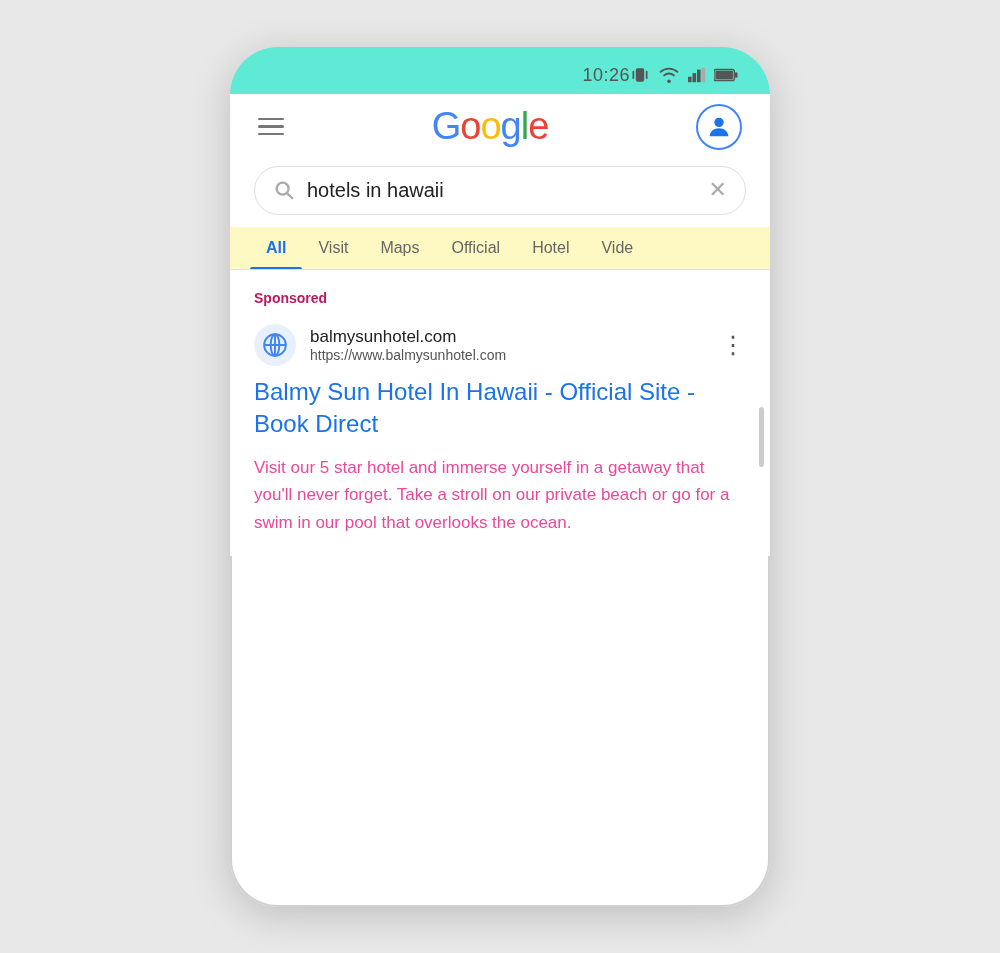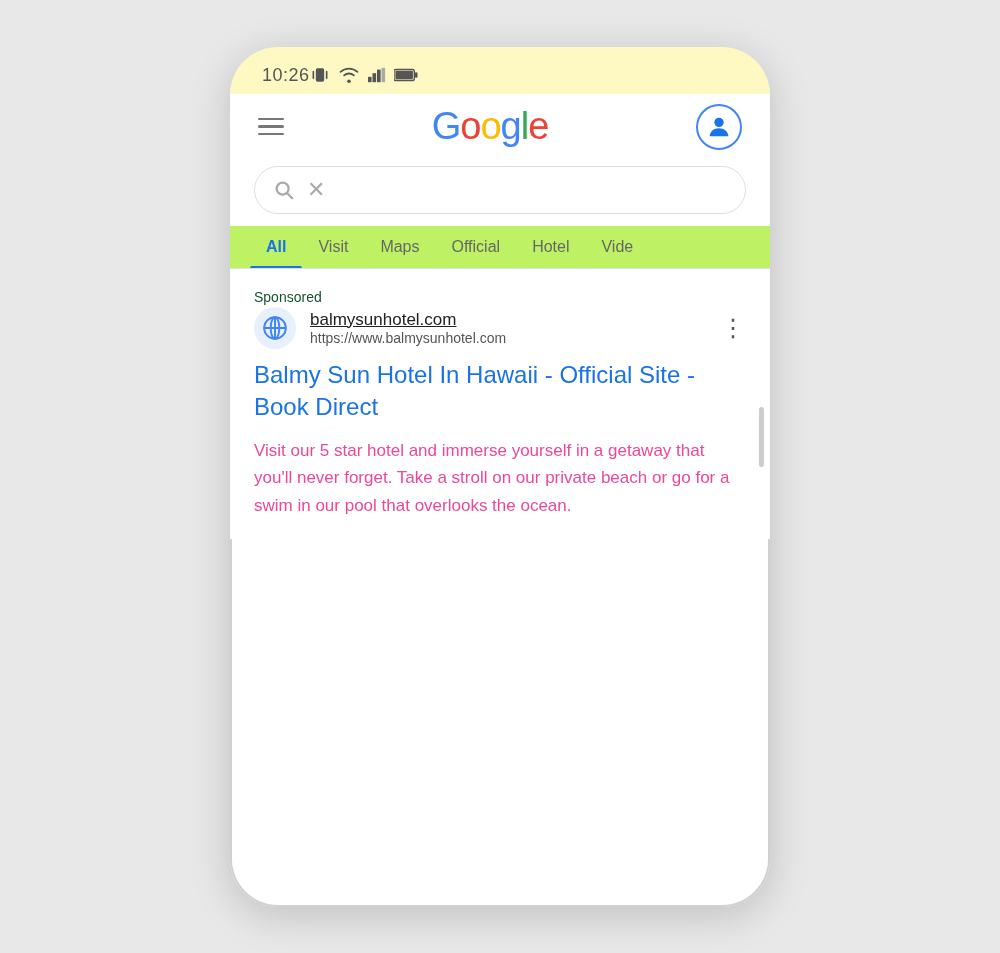--- a/index.html
+++ b/index.html
@@ -19,24 +19,24 @@
       border-radius: 48px;
       box-shadow: 0 8px 40px rgba(0,0,0,0.18), inset 0 0 0 2px #d0d0d0;
       overflow: hidden;
       position: relative;
       padding: 0;
     }
 
     
     .status-bar {
       display: flex;
-      justify-content: flex-start;
+      justify-content: flex-end;
       align-items: center;
       padding: 18px 32px 8px 32px;
-      background: #fef9c3;
+      background: #5eead4;
     }
     .status-time {
       font-size: 18px;
       font-weight: 500;
       color: #555;
       letter-spacing: 0.5px;
     }
     .status-icons {
       display: flex;
       align-items: center;
@@ -116,21 +116,21 @@
       font-size: 22px;
       cursor: pointer;
       line-height: 1;
     }
 
     
     .search-tabs {
       display: flex;
       align-items: center;
       padding: 0 20px;
-      background: #bef264;
+      background: #fef9c3;
       border-bottom: 1.5px solid #e0e0e0;
       overflow: hidden;
     }
     .tab-item {
       padding: 12px 16px;
       font-size: 16px;
       color: #666;
       cursor: pointer;
       white-space: nowrap;
       position: relative;
@@ -160,23 +160,23 @@
       border-radius: 3px;
     }
 
     
     .results-area {
       padding: 20px 24px;
       background: #fff;
     }
     .sponsored-label {
       font-size: 14px;
-      font-weight: 400;
-      color: #14532d;
-      margin-bottom: 2px;
+      font-weight: 700;
+      color: #be185d;
+      margin-bottom: 18px;
     }
 
     
     .ad-site-row {
       display: flex;
       align-items: center;
       justify-content: space-between;
       margin-bottom: 10px;
     }
     .ad-site-left {
@@ -194,21 +194,20 @@
       justify-content: center;
     }
     .ad-site-info {
       display: flex;
       flex-direction: column;
     }
     .ad-domain {
       font-size: 17px;
       color: #222;
       font-weight: 400;
-      text-decoration: underline;
     }
     .ad-url {
       font-size: 14px;
       color: #555;
       text-align: right;
     }
     .ad-more {
       font-size: 24px;
       color: #555;
       cursor: pointer;
@@ -288,20 +287,21 @@
       </svg>
     </div>
   </div>
 
   <div class="search-bar-wrapper">
     <div class="search-bar">
       <svg width="22" height="22" viewBox="0 0 24 24" fill="none" stroke="#aaa" stroke-width="2.5" stroke-linecap="round">
         <circle cx="10.5" cy="10.5" r="6.5"></circle>
         <line x1="15.5" y1="15.5" x2="21" y2="21"></line>
       </svg>
+      <input class="search-input" type="text" readonly="" value="hotels in hawaii" style="">
       <span class="search-clear">✕</span>
     </div>
   </div>
 
   <div class="search-tabs">
     <div class="tab-item active">All</div>
     <div class="tab-item">Visit</div>
     <div class="tab-item">Maps</div>
     <div class="tab-item">Official</div>
     <div class="tab-item">Hotel</div>

